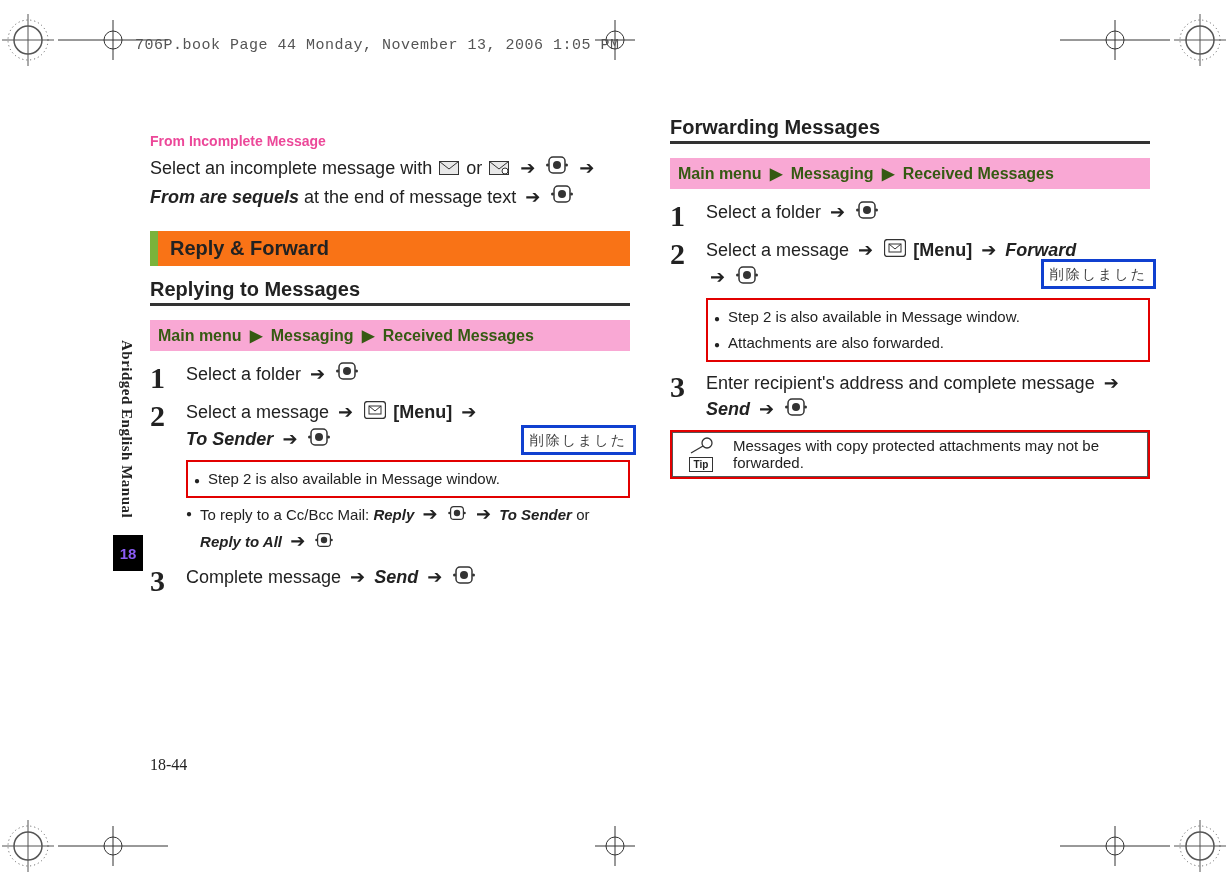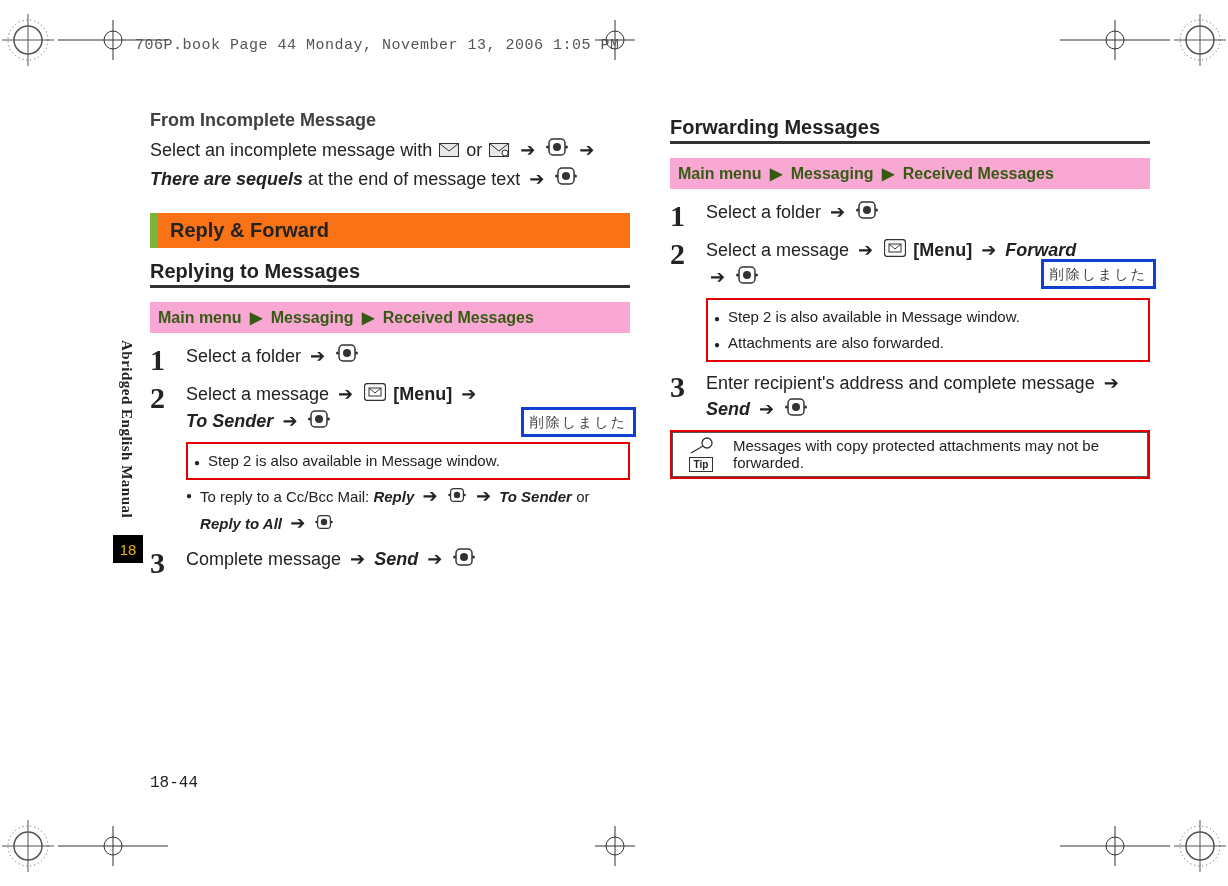--- a/index.html
+++ b/index.html
@@ -30,59 +30,60 @@
     font-size: 15px;
     font-weight: bold;
     font-family: Georgia, serif;
     letter-spacing: 0.5px;
   }
   .chapter-badge {
     position: absolute;
     left: 113px;
     top: 535px;
     width: 30px;
-    height: 28px;
+    height: 36px;
     background: #000;
-    color: #eab308;
-    font-weight: normal;
+    color: #8b5cf6;
+    font-weight: bold;
     font-size: 15px;
     display: flex;
     align-items: center;
     justify-content: center;
   }
   .page-num {
     position: absolute;
     left: 150px;
-    bottom: 94px;
+    bottom: 112px;
     font-size: 16px;
-    font-family: Liberation Mono, monospace;
+    font-family: Liberation Serif, serif;
   }
   .print-header {
     position: absolute;
     left: 135px;
     top: 37px;
     font-family: "Courier New", monospace;
     font-size: 15px;
     color: #555;
     letter-spacing: 0.5px;
   }
   .columns {
     position: absolute;
     left: 150px;
     top: 110px;
     width: 1000px;
     display: flex;
     gap: 40px;
   }
   .col { width: 480px; }
   .orange-head {
-    color: #404040;
-    font-weight: bold;
-    font-size: 18px;
+    color: #ec4899;
+    font-weight: bold;
+    font-size: 14px;
     margin-bottom: 6px;
+    margin-top: 23px;
   }
   .para {
     font-size: 18px;
     line-height: 1.55;
     margin-bottom: 12px;
   }
   .green-bar {
     background: #f97316;
     border-left: 8px solid #7bb33b;
     font-size: 20px;
@@ -260,21 +261,21 @@
             <circle cx="16" cy="10" r="3" fill="#fff" stroke="#333"></circle>
           </svg></span>
       <span class="arrow-r">➔</span>
       <span class="icon-inline"><svg width="22" height="20" viewBox="0 0 22 20">
             <rect x="3" y="2" width="16" height="16" rx="4" fill="none" stroke="#333" stroke-width="1.5"></rect>
             <circle cx="11" cy="10" r="4" fill="#333"></circle>
             <circle cx="1.5" cy="10" r="1.5" fill="#333"></circle>
             <circle cx="20.5" cy="10" r="1.5" fill="#333"></circle>
           </svg></span>
       <span class="arrow-r">➔</span>
-      <span class="bolditalic">There are sequels</span>
+      <span class="bolditalic">From are sequels</span>
       <span> at the end of message text </span>
       <span class="arrow-r">➔</span>
       <span class="icon-inline"><svg width="22" height="20" viewBox="0 0 22 20">
             <rect x="3" y="2" width="16" height="16" rx="4" fill="none" stroke="#333" stroke-width="1.5"></rect>
             <circle cx="11" cy="10" r="4" fill="#333"></circle>
             <circle cx="1.5" cy="10" r="1.5" fill="#333"></circle>
             <circle cx="20.5" cy="10" r="1.5" fill="#333"></circle>
           </svg></span>
     </div>
 

